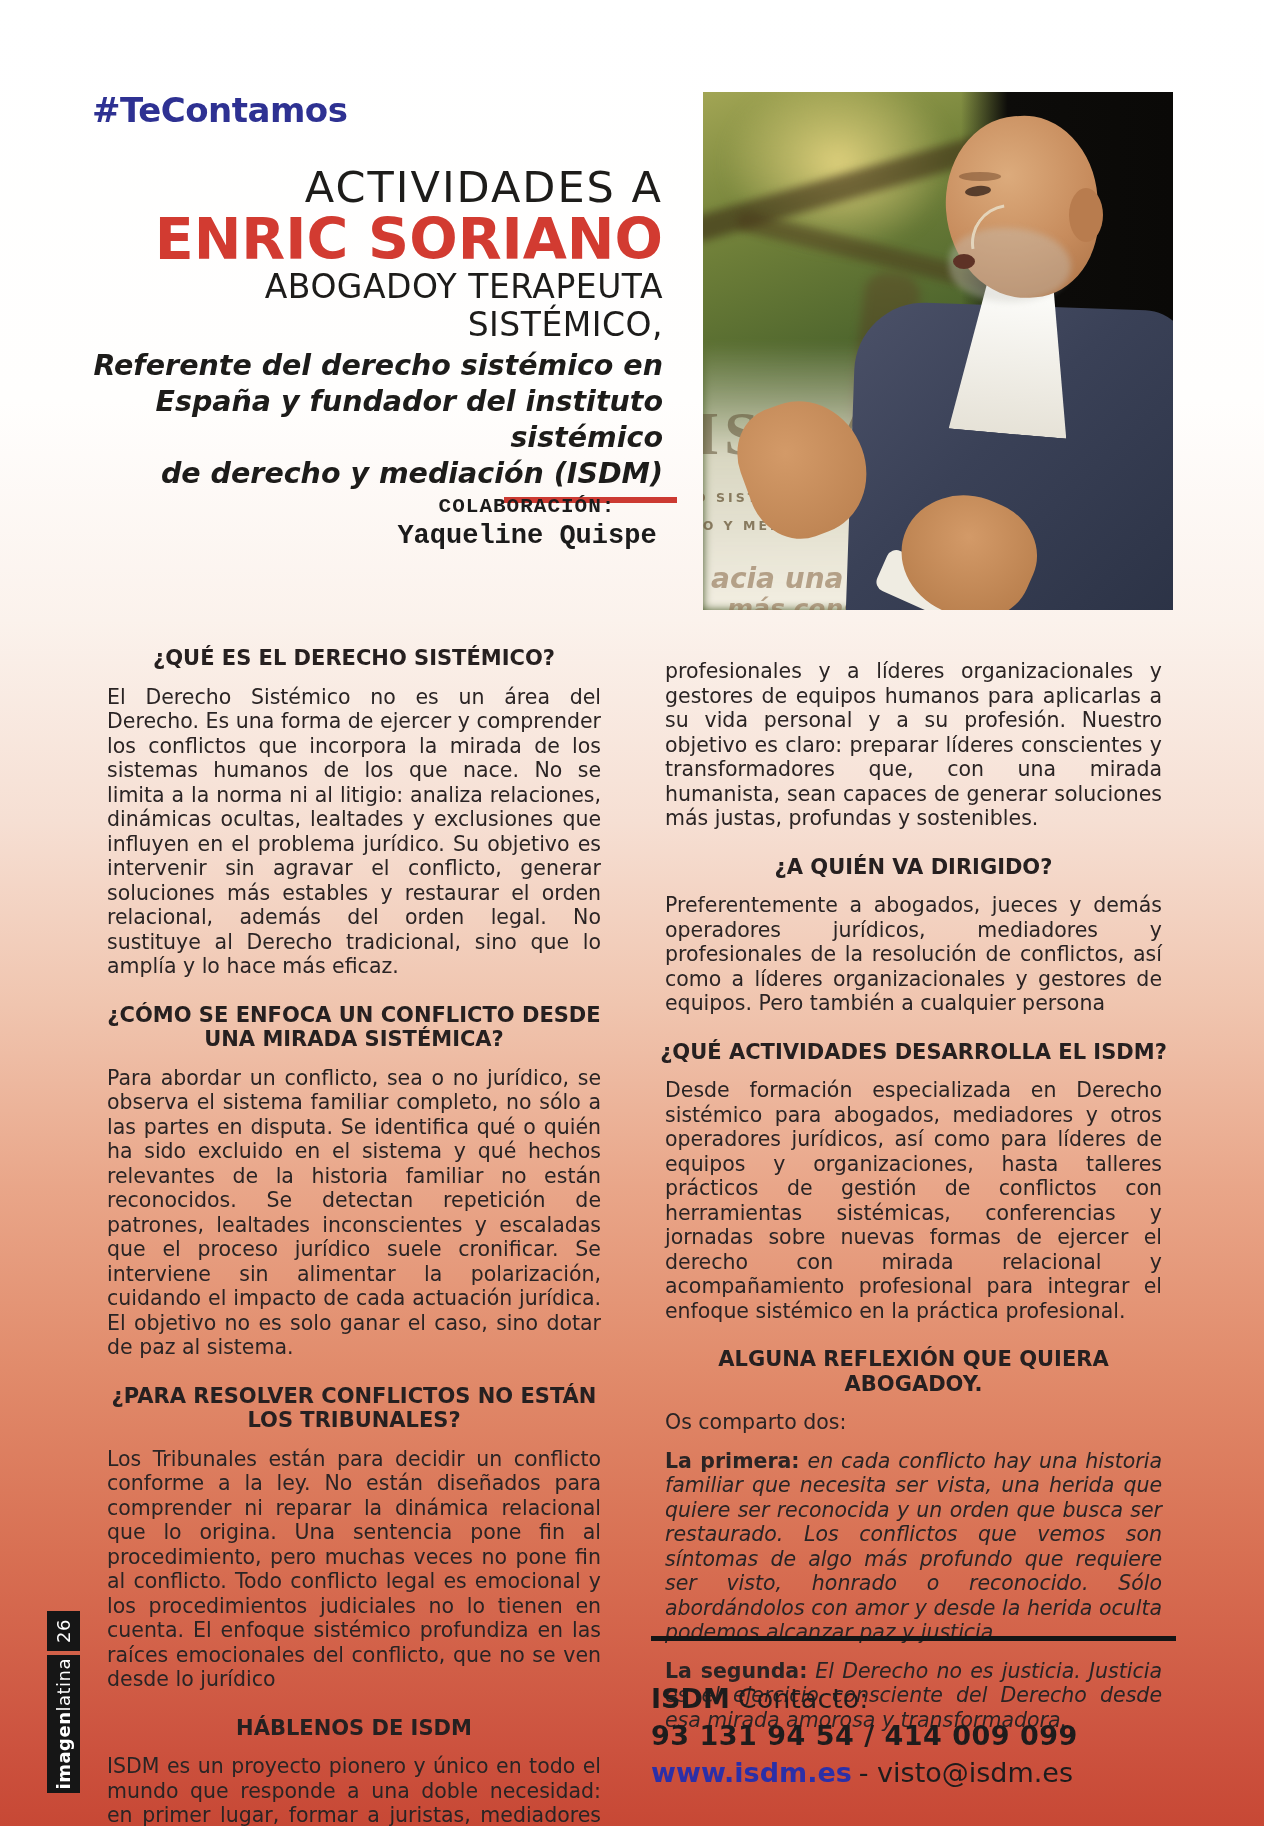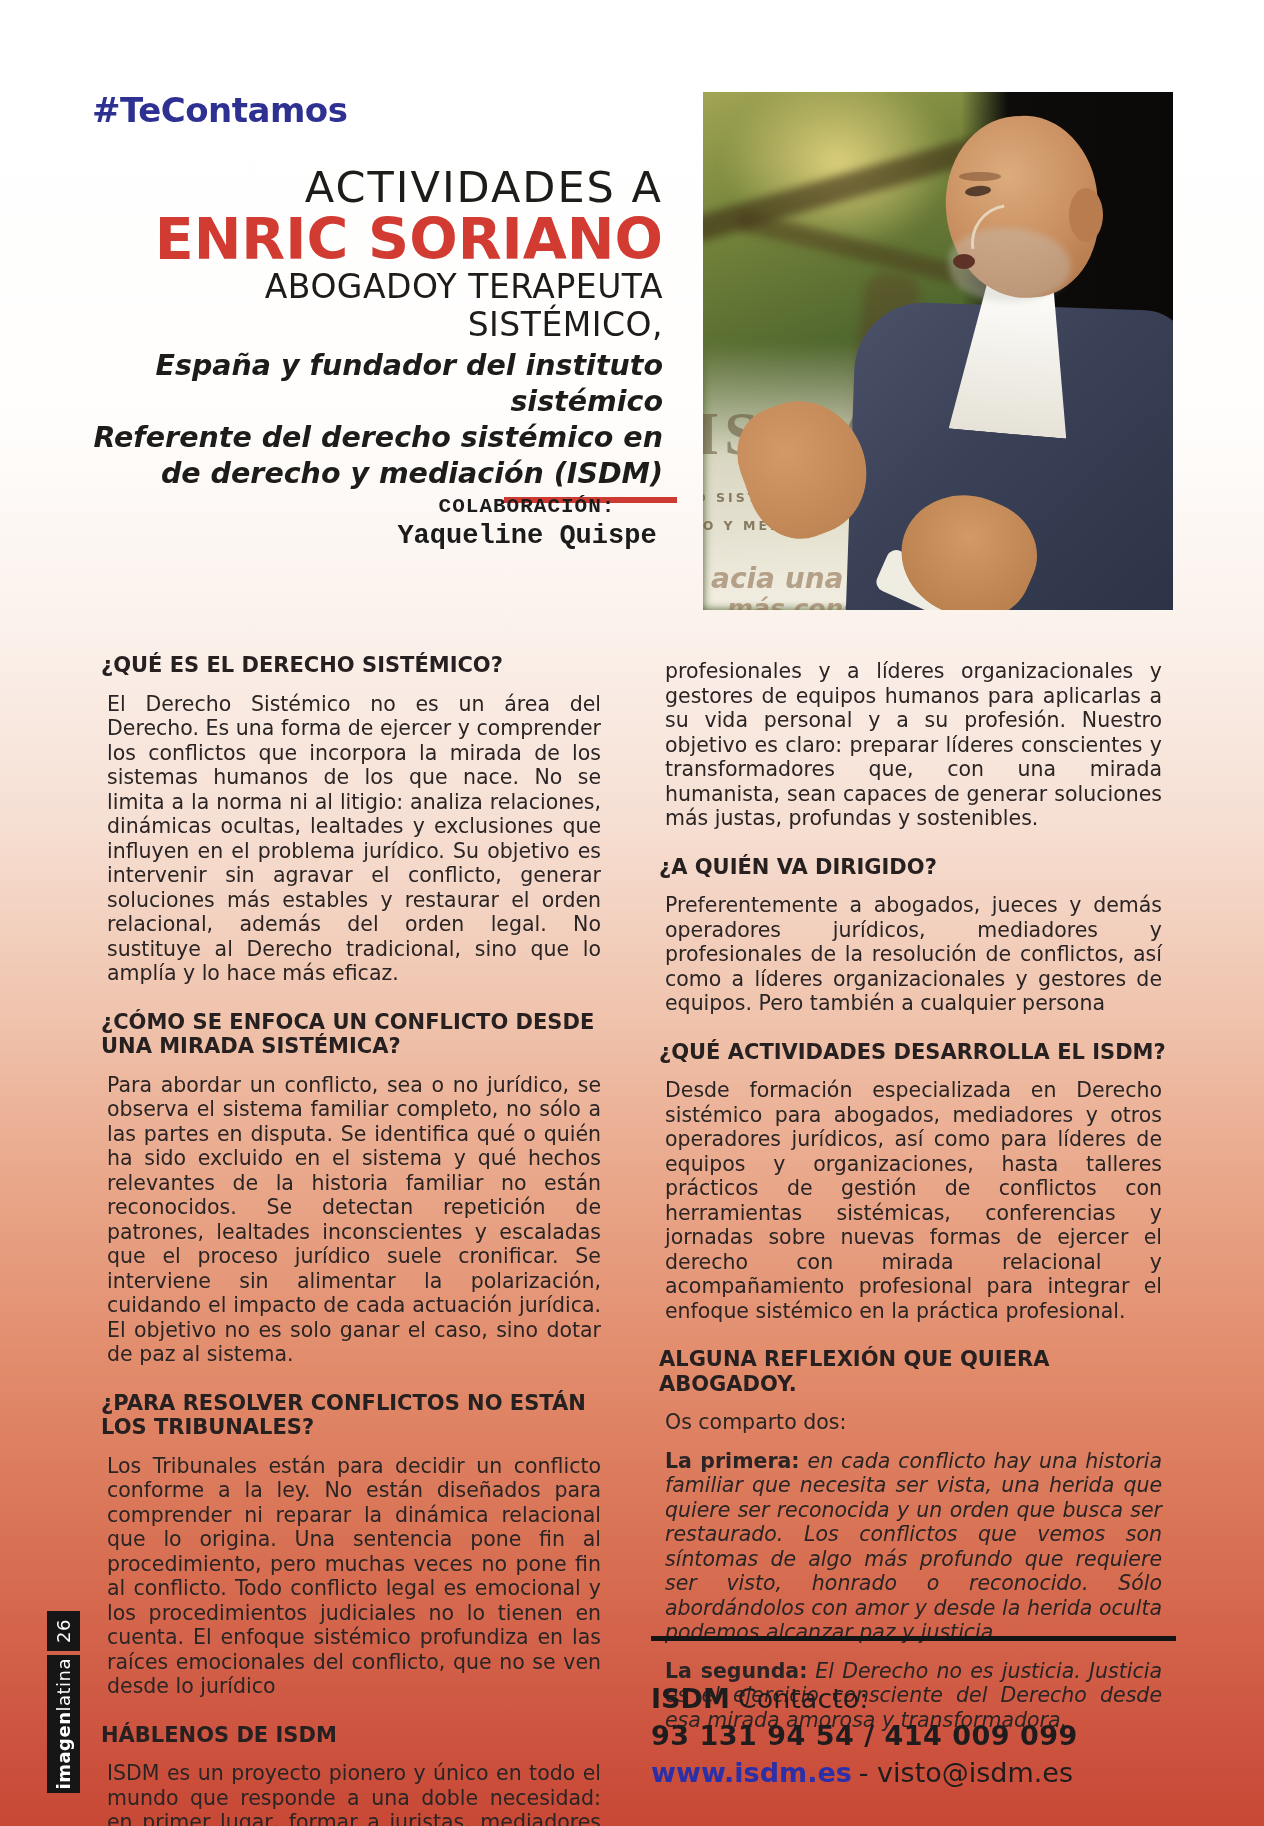--- a/index.html
+++ b/index.html
@@ -73,21 +73,21 @@
     background:#efece2;transform:rotate(24deg);}
   .man-hand1{left:40px;top:308px;width:122px;height:136px;border-radius:42% 58% 55% 45%;
     background:radial-gradient(circle at 40% 35%,#d39a68,#b97f4e);transform:rotate(-20deg);}
   .man-hand2{left:198px;top:404px;width:134px;height:120px;border-radius:55% 45% 48% 52%;
     background:radial-gradient(circle at 45% 35%,#d39a68,#b27846);transform:rotate(24deg);}
   
   .col{position:absolute;color:#2a2424;font-size:20.5px;line-height:24.5px;}
   .col-left{left:93px;top:645px;width:522px;}
   .col-right{left:651px;top:645px;width:525px;}
   .sec{margin:0 0 24px 0;}
-  .sec h3{margin:8px;font-size:21px;line-height:24.5px;font-weight:bold;color:#262020;}
+  .sec h3{margin:1px;font-size:21px;line-height:24.5px;font-weight:bold;color:#262020;text-align:center;}
   .sec p{margin:14px;text-align:justify;}
   .refl-label{font-weight:bold;margin-right:8px;}
   .refl-text{font-style:italic;}
   .refl-par{margin:24px 0 0 0;text-align:justify;}
   
   .contact-rule{position:absolute;left:651px;top:1636px;width:525px;height:5px;background:#151515;}
   .contact{position:absolute;left:651px;top:1652px;width:525px;color:#1e1c1c;
     font-size:27px;line-height:37px;margin-top:28px;}
   .c-brand{font-weight:bold;}
   .c-label{margin-left:8px;}
@@ -109,22 +109,22 @@
 
 <div class="page">
 
   <div class="hashtag">#TeContamos</div>
 
   <div class="header">
     <div class="kicker">ACTIVIDADES A</div>
     <div class="name">ENRIC SORIANO</div>
     <div class="role">ABOGADOY TERAPEUTA SISTÉMICO,</div>
     <div class="subtitle">
+      <div>Referente del derecho sistémico en</div>
       <div>España y fundador del instituto sistémico</div>
-      <div>Referente del derecho sistémico en</div>
       <div>de derecho y mediación (ISDM)</div>
     </div>
   </div>
 
   <div class="collab-rule"></div>
   <div class="collab">
     <div class="collab-label">COLABORACIÓN:</div>
     <div class="collab-name">Yaqueline Quispe</div>
   </div>
 

